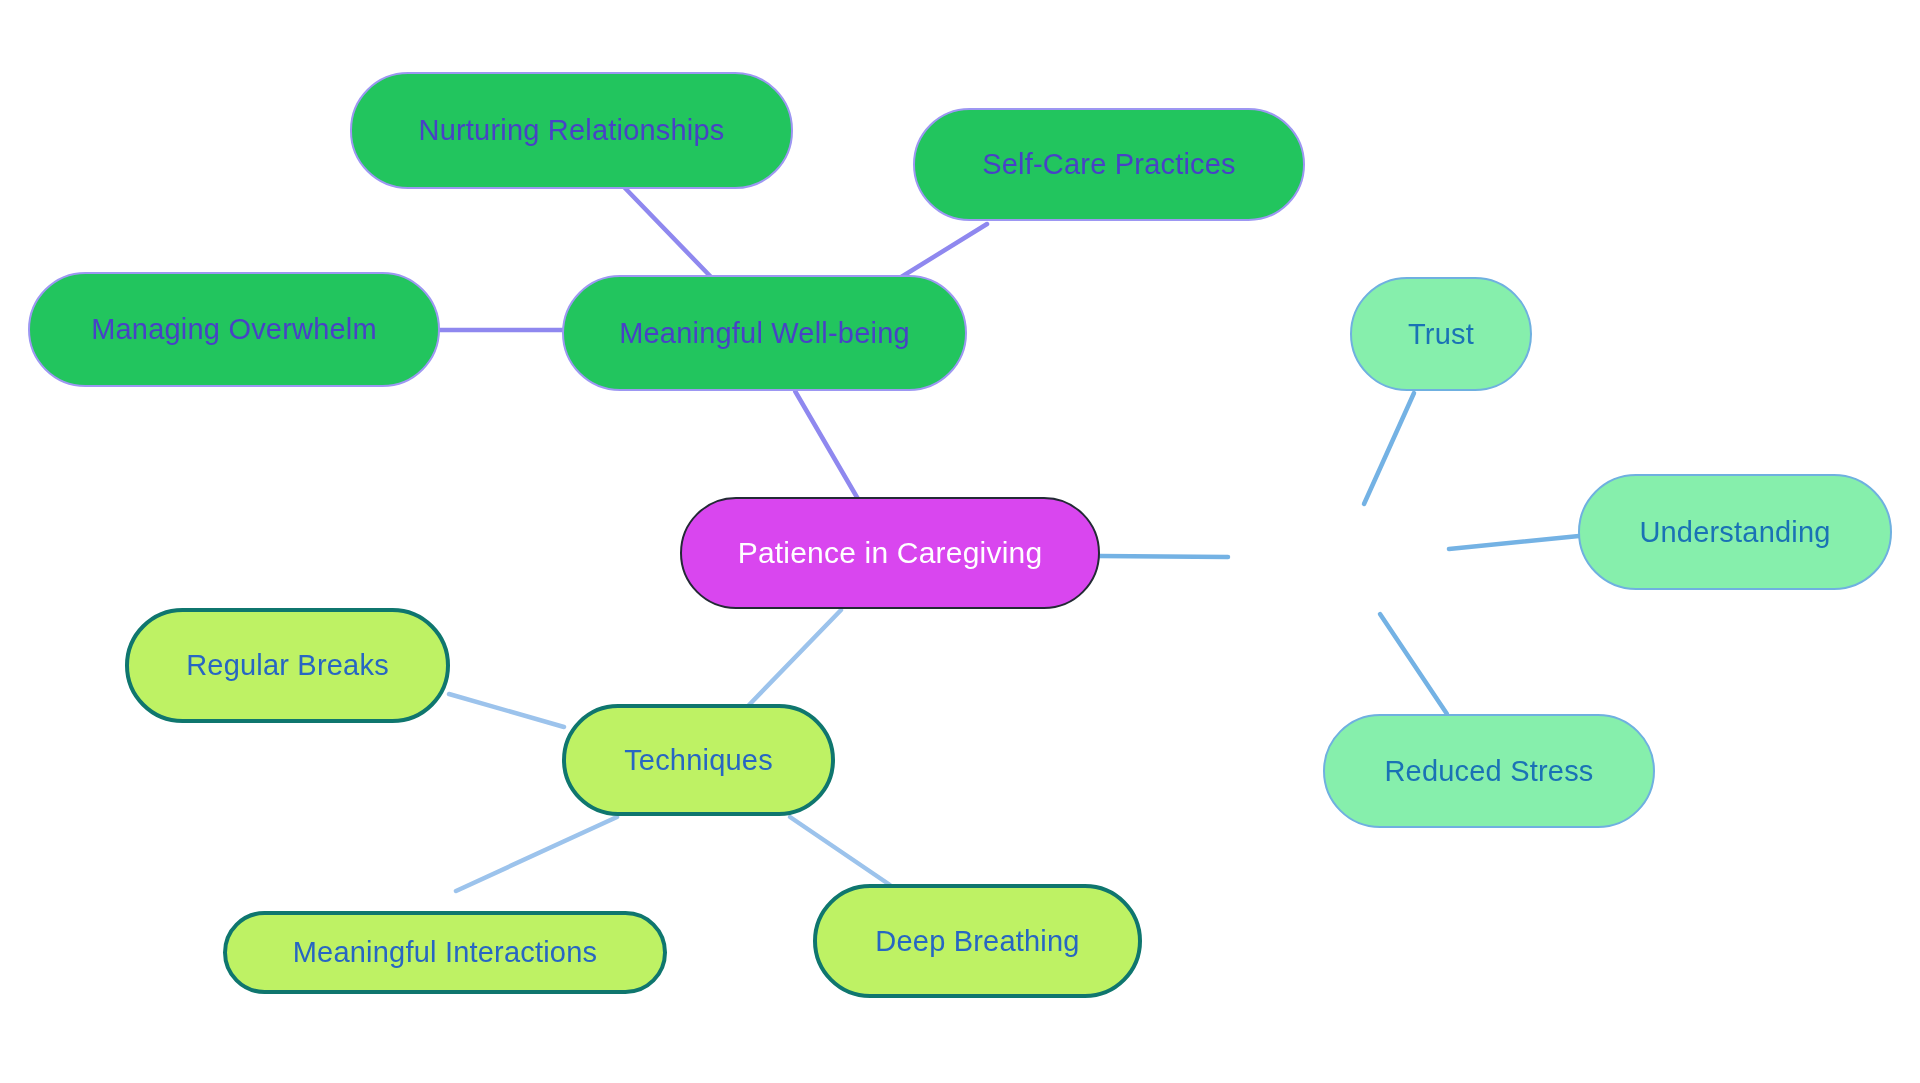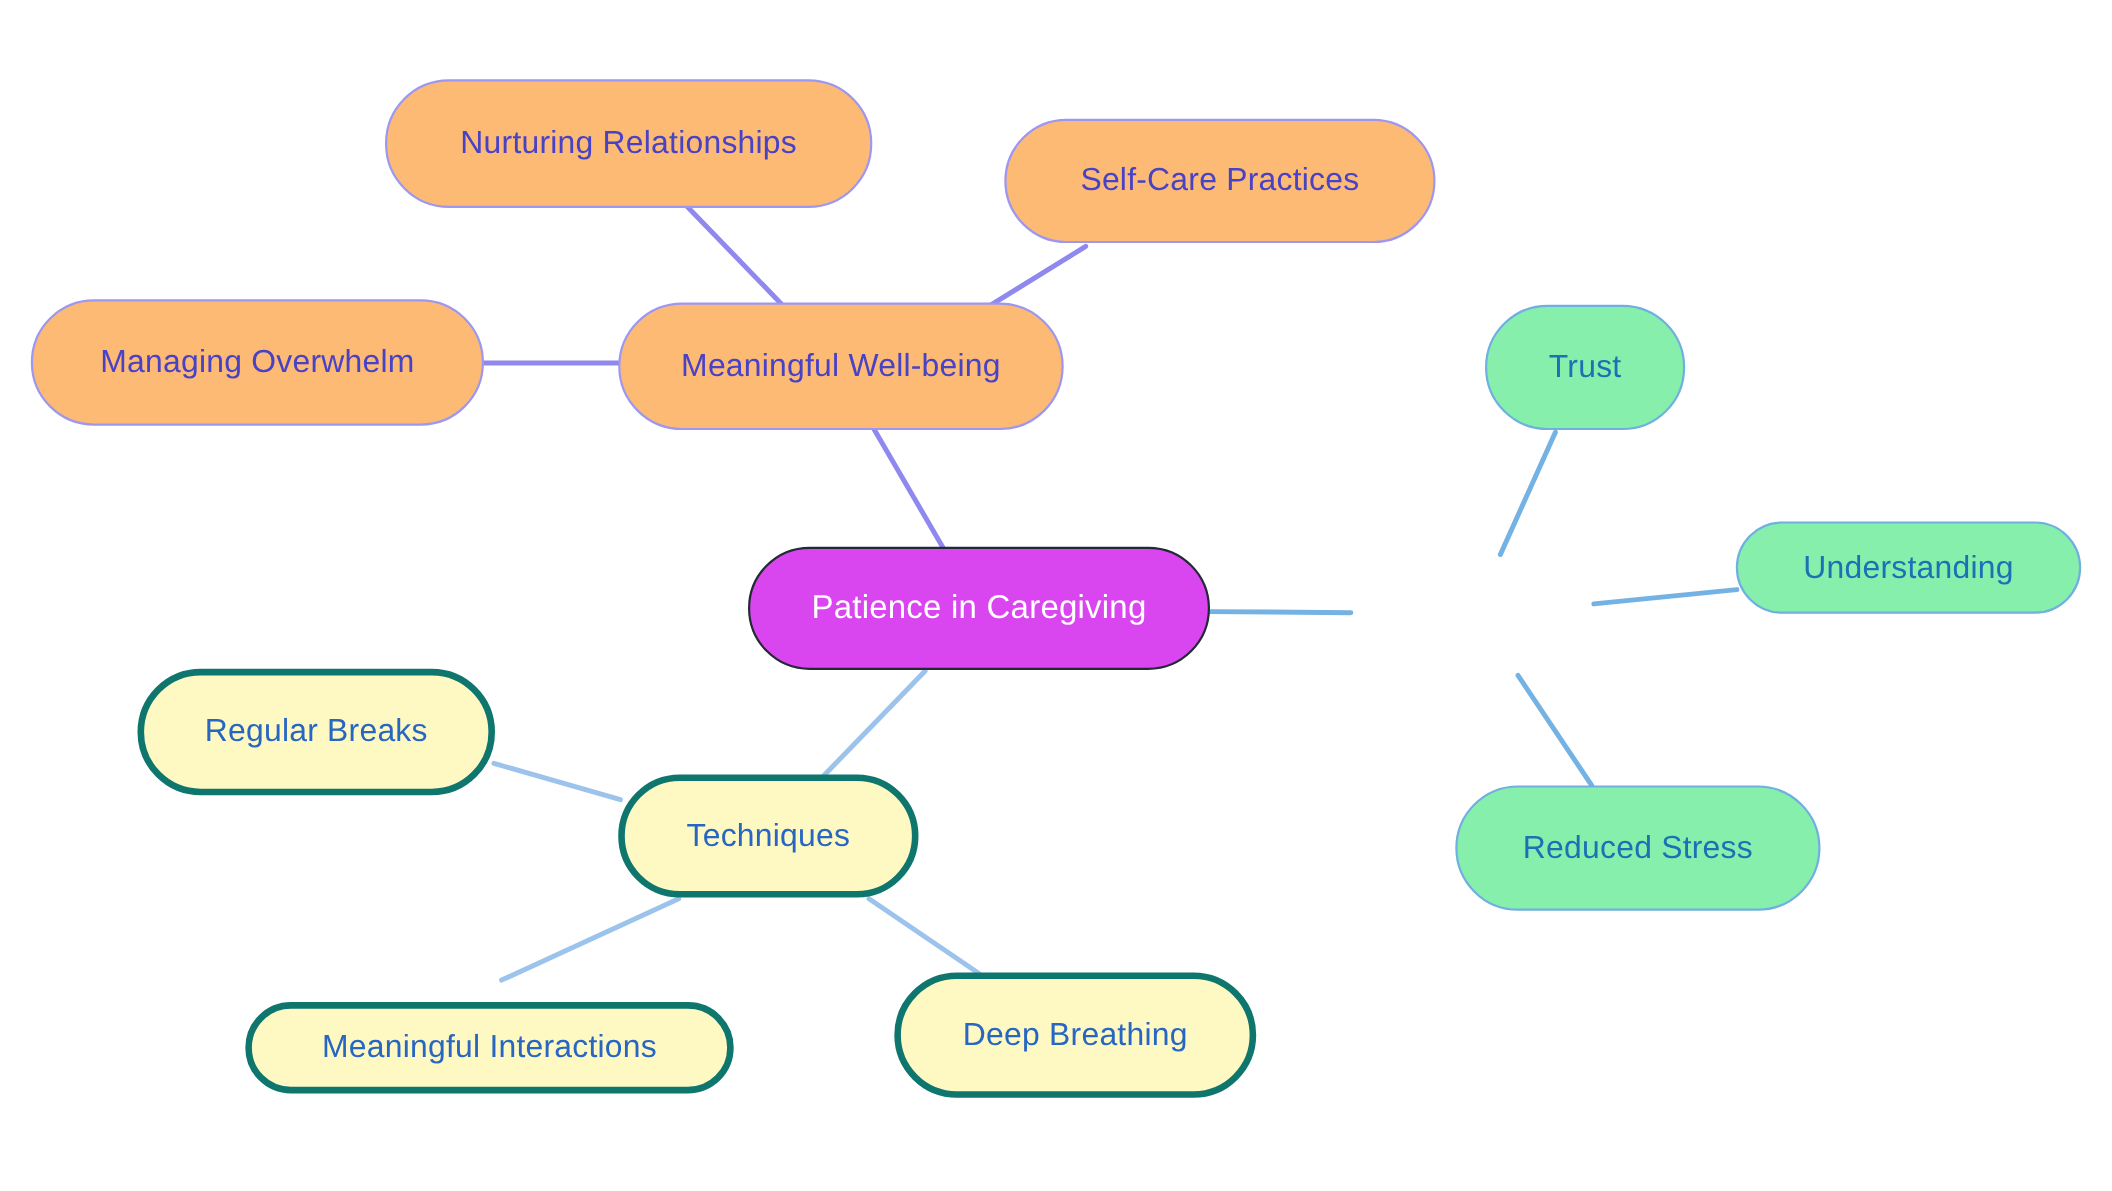--- a/index.html
+++ b/index.html
@@ -30,32 +30,32 @@
     border-radius: 58px;
     box-sizing: border-box;
     font-size: 29px;
     font-weight: 400;
     letter-spacing: 0.2px;
     white-space: nowrap;
     cursor: default;
     user-select: none;
   }
   .node-purple {
-    background: #fdba74;
+    background: #22c55e;
     border: 2px solid #9d97f2;
     color: #4842c6;
   }
   .node-blue {
     background: #86efac;
     border: 2px solid #6fb0e0;
     color: #1a72b5;
   }
   .node-lightblue {
-    background: #fef9c3;
-    border: 6px solid #0f766e;
+    background: #bef264;
+    border: 4px solid #0f766e;
     color: #2766c3;
   }
   .node-root {
     background: #d946ef;
     border: 2px solid #232a35;
     color: #ffffff;
     font-size: 30px;
   }
 </style>
 </head>
@@ -87,21 +87,21 @@
     </div>
     <div class="node node-purple" style="left: 913px; top: 108px; width: 392px; height: 113px;">
       <span>Self-Care Practices</span>
     </div>
     <div class="node node-purple" style="left: 28px; top: 272px; width: 412px; height: 115px;">
       <span>Managing Overwhelm</span>
     </div>
     <div class="node node-blue" style="left: 1350px; top: 277px; width: 182px; height: 114px;">
       <span>Trust</span>
     </div>
-    <div class="node node-blue" style="left: 1578px; top: 474px; width: 314px; height: 84px;">
+    <div class="node node-blue" style="left: 1578px; top: 474px; width: 314px; height: 116px;">
       <span>Understanding</span>
     </div>
     <div class="node node-blue" style="left: 1323px; top: 714px; width: 332px; height: 114px; justify-content: center;">
       <span>Reduced Stress</span>
     </div>
     <div class="node node-lightblue" style="left: 562px; top: 704px; width: 273px; height: 112px;">
       <span>Techniques</span>
     </div>
     <div class="node node-lightblue" style="left: 125px; top: 608px; width: 325px; height: 115px;">
       <span>Regular Breaks</span>

